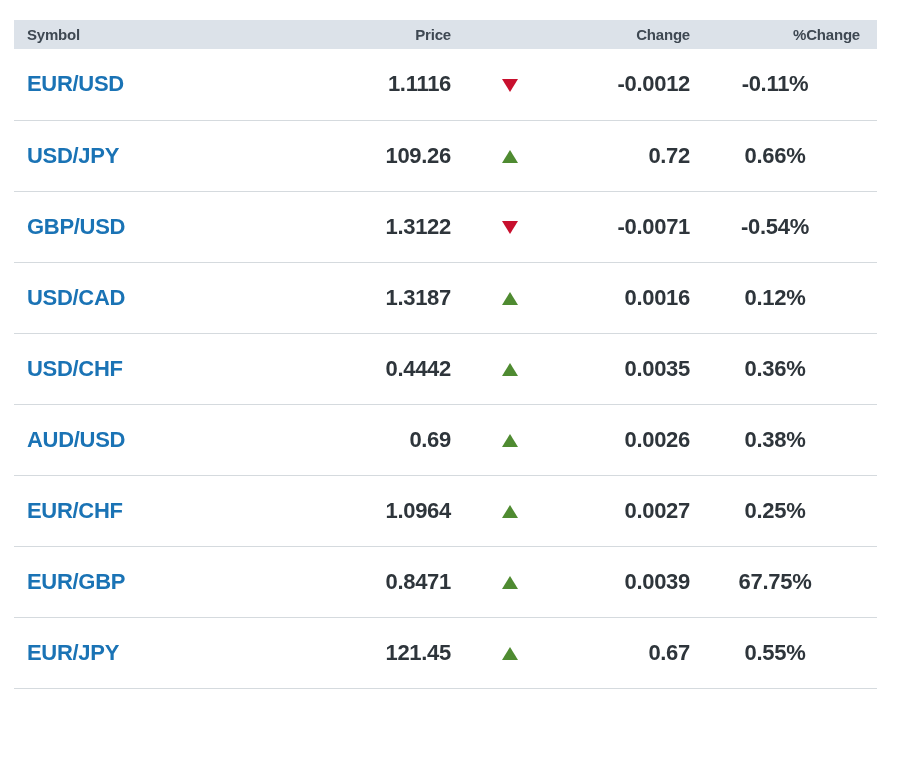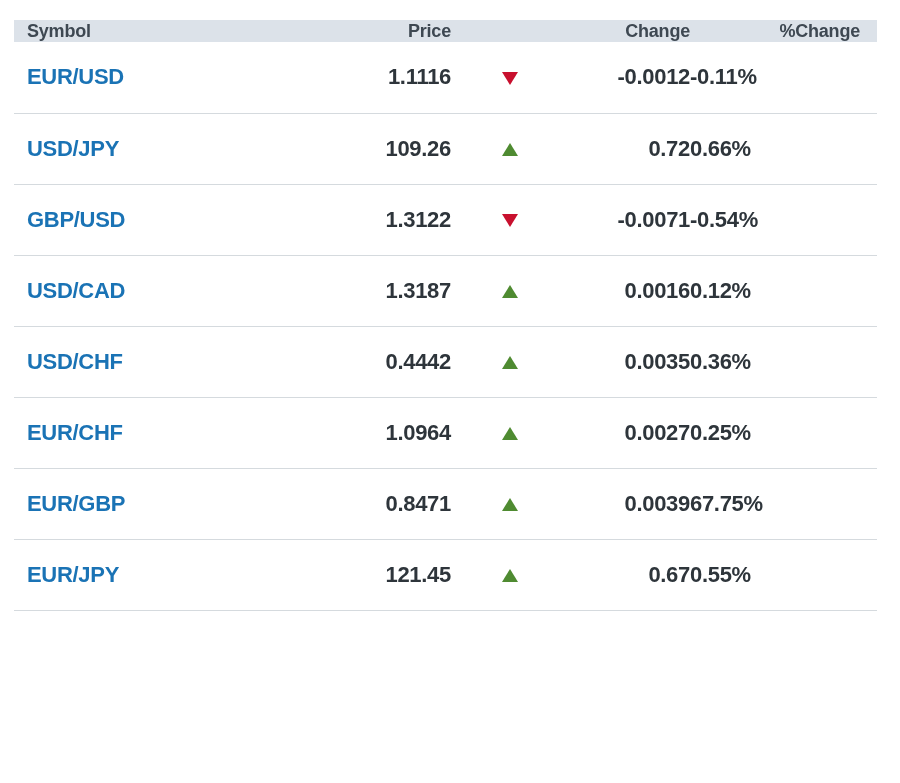--- a/index.html
+++ b/index.html
@@ -29,22 +29,22 @@
     width: 863px;
   }
   col.c-symbol { width: 250px; }
   col.c-price  { width: 187px; }
   col.c-arrow  { width: 118px; }
   col.c-change { width: 121px; }
   col.c-pct    { width: 187px; }
 
   thead th {
     background: var(--header-bg);
-    height: 22px;
-    font-size: 18px;
+    height: 29px;
+    font-size: 15px;
     font-weight: bold;
     color: var(--header-text);
     padding: 0;
     vertical-align: middle;
     letter-spacing: -0.2px;
   }
   th.h-symbol { text-align: left; padding-left: 13px; }
   th.h-num { text-align: right; }
   th.h-pct { text-align: right; padding-right: 17px; }
 
@@ -59,21 +59,21 @@
     letter-spacing: -0.3px;
   }
   td.c-symbol { text-align: left; padding-left: 13px; }
   td.c-symbol .sym-link {
     color: var(--symbol-blue);
     cursor: pointer;
     text-decoration: none;
     margin-top: 24px;
   }
   td.c-num { text-align: right; }
-  td.c-pct { text-align: left; padding-right: 17px; }
+  td.c-pct { text-align: center; padding-right: 17px; }
   td.c-arrow { text-align: center; }
 
   .arrow {
     display: inline-block;
     width: 0; height: 0;
     vertical-align: middle;
   }
   .arrow.up {
     border-left: 8px solid transparent;
     border-right: 8px solid transparent;
@@ -160,20 +160,31 @@
       <span class="sym-link">USD/CHF</span>
     </td>
     <td class="c-num">0.4442</td>
     <td class="c-arrow">
       <span class="arrow up"></span>
     </td>
     <td class="c-num">0.0035</td>
     <td class="c-pct">0.36%</td>
   </tr>
 
+  <tr>
+    <td class="c-symbol">
+      <span class="sym-link">AUD/USD</span>
+    </td>
+    <td class="c-num">0.69</td>
+    <td class="c-arrow">
+      <span class="arrow up"></span>
+    </td>
+    <td class="c-num">0.0026</td>
+    <td class="c-pct">0.38%</td>
+  </tr>
 
   <tr>
     <td class="c-symbol">
       <span class="sym-link">EUR/CHF</span>
     </td>
     <td class="c-num">1.0964</td>
     <td class="c-arrow">
       <span class="arrow up"></span>
     </td>
     <td class="c-num">0.0027</td>

